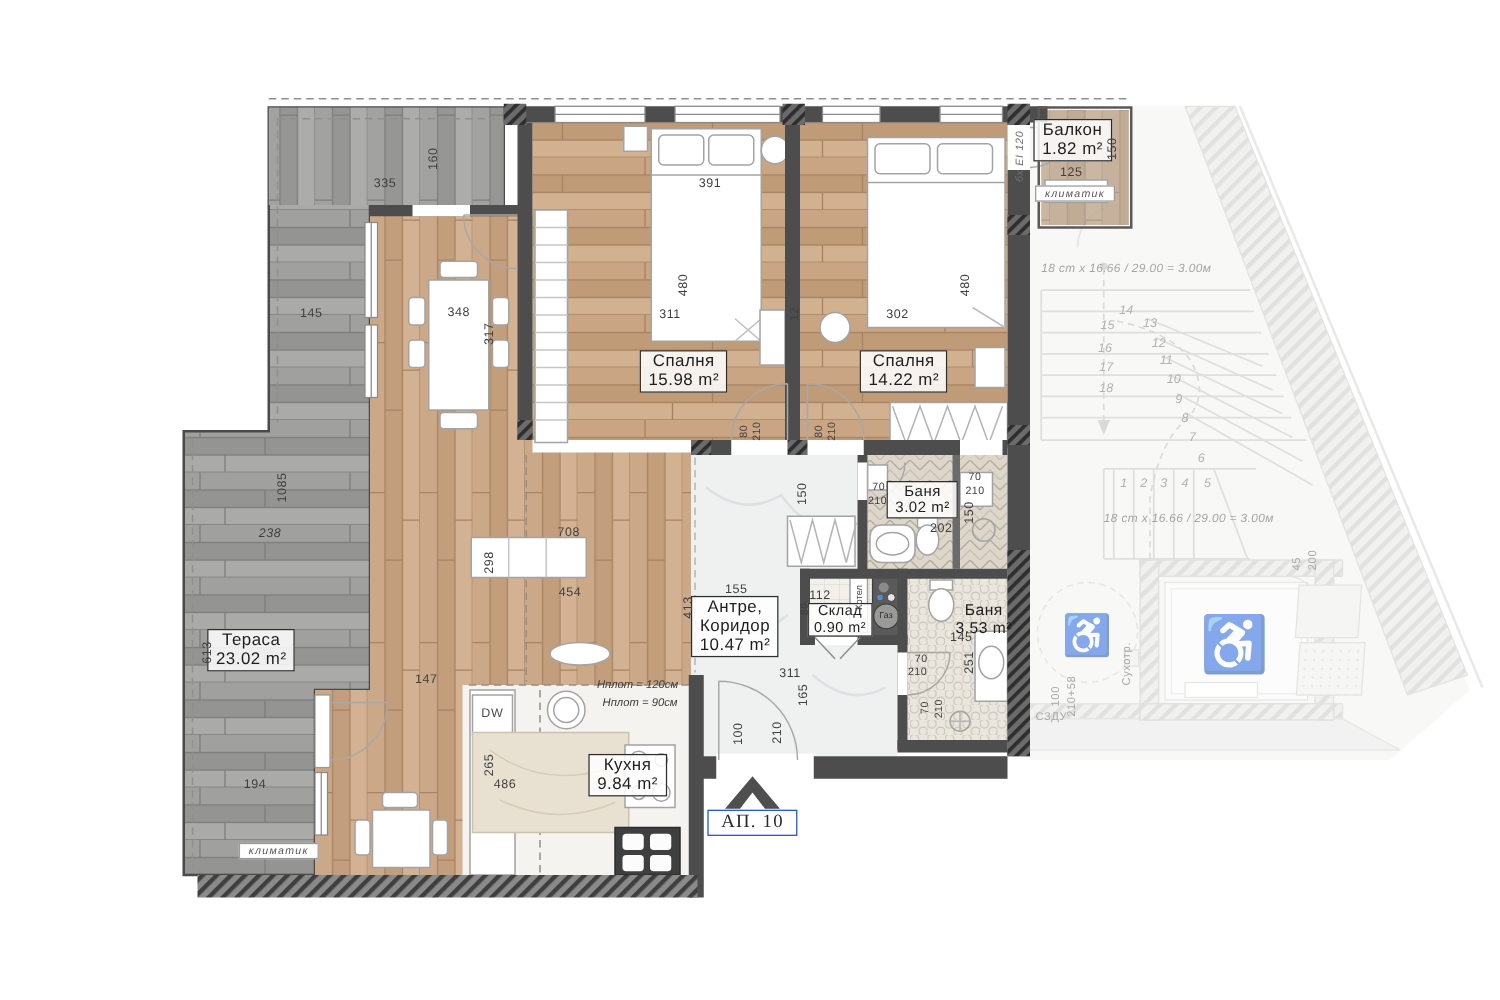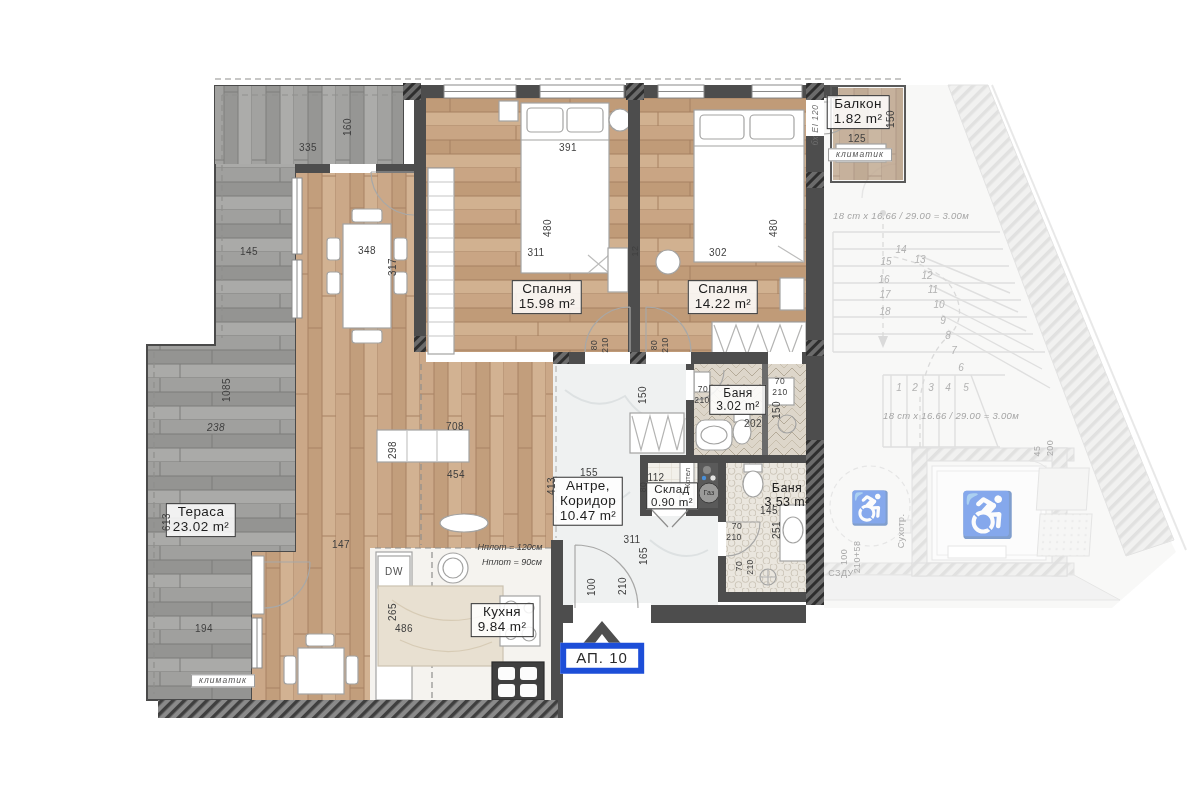--- a/index.html
+++ b/index.html
@@ -13,22 +13,22 @@
            font-size:13.5px;letter-spacing:.4px;color:#1e1e1e;}
   .nobox{font-size:13.5px;letter-spacing:.4px;color:#1e1e1e;}
   .dim{font-size:10px;color:#3f3f3f;letter-spacing:.4px;}
   .v{transform:translate(-50%,-50%) rotate(-90deg);}
   .dimf{font-size:9px;color:#a9a9a9;letter-spacing:.4px;}
   .step{font-size:10px;font-style:italic;color:#b2b2b2;}
   .note{font-size:9.5px;font-style:italic;color:#a5a5a5;letter-spacing:.3px;}
   .small-annot{font-size:8.5px;font-style:italic;color:#4e4e4e;letter-spacing:.6px;}
   .acbox{border:1px solid #9a9a9a;background:#fff;padding:1px 7px;font-size:8.5px;
          font-style:italic;letter-spacing:1px;color:#555;}
-  .apbox{border:6px solid #1d4ed8;background:#fff;padding:1px 10px;font-size:15px;
-         letter-spacing:1px;color:#2a2a2a;}
+  .apbox{border:1px solid #1d4ed8;background:#fff;padding:1px 10px;font-size:15px;
+         letter-spacing:1px;color:#2a2a2a;font-family:Liberation Serif, serif;}
   .tech{font-size:7px;color:#e8e8e8;letter-spacing:.2px;}
   .boiler{font-size:7.5px;color:#444;}
   .hnote{font-size:9px;font-style:italic;color:#3c3c3c;}
 </style>
 </head>
 <body>
 
 <div id="canvas">
 
 <svg id="plan-svg" width="1200" height="800" viewBox="0 0 1200 800">

